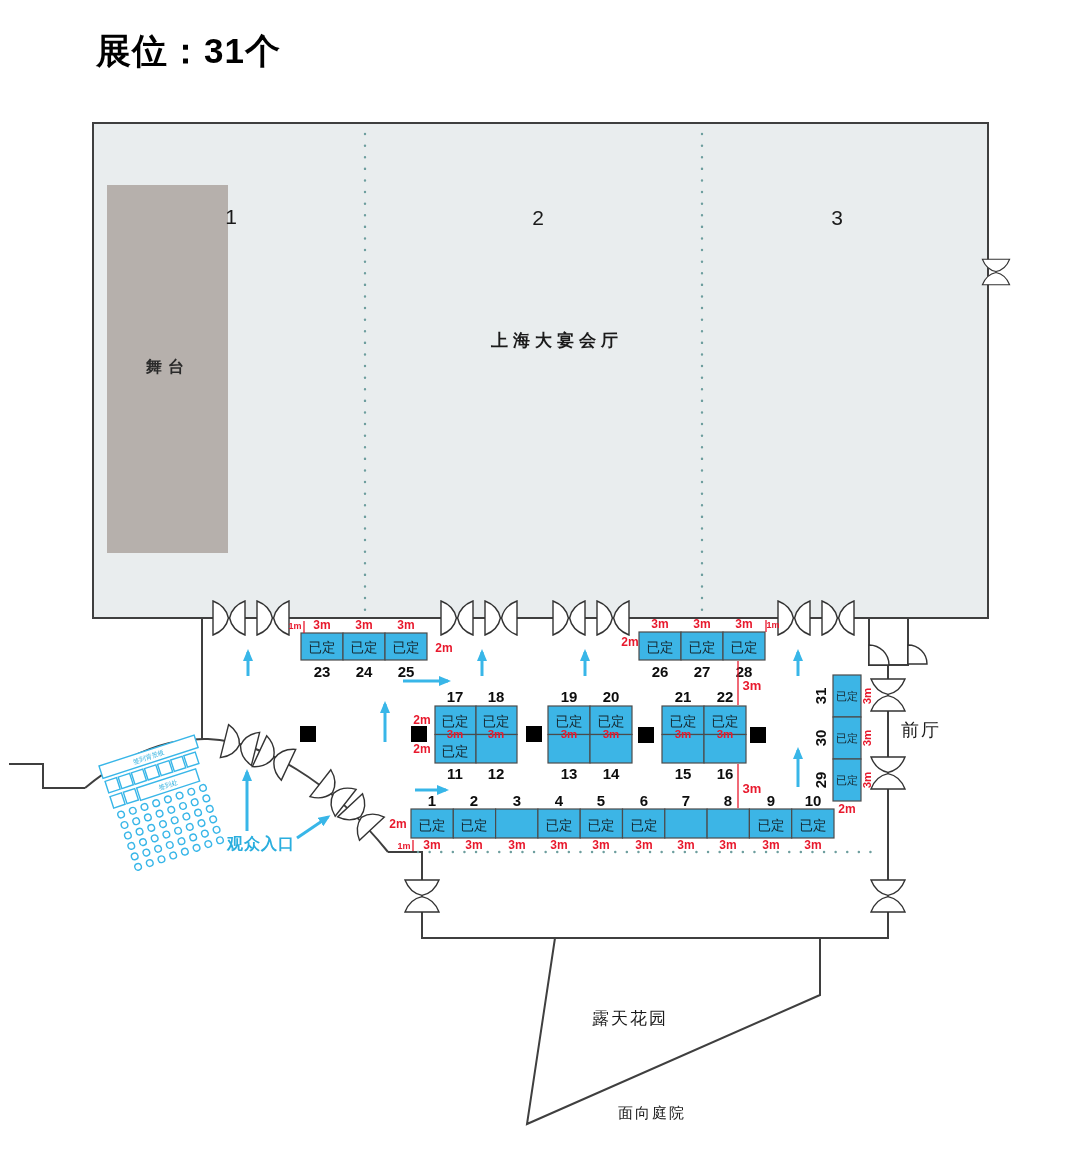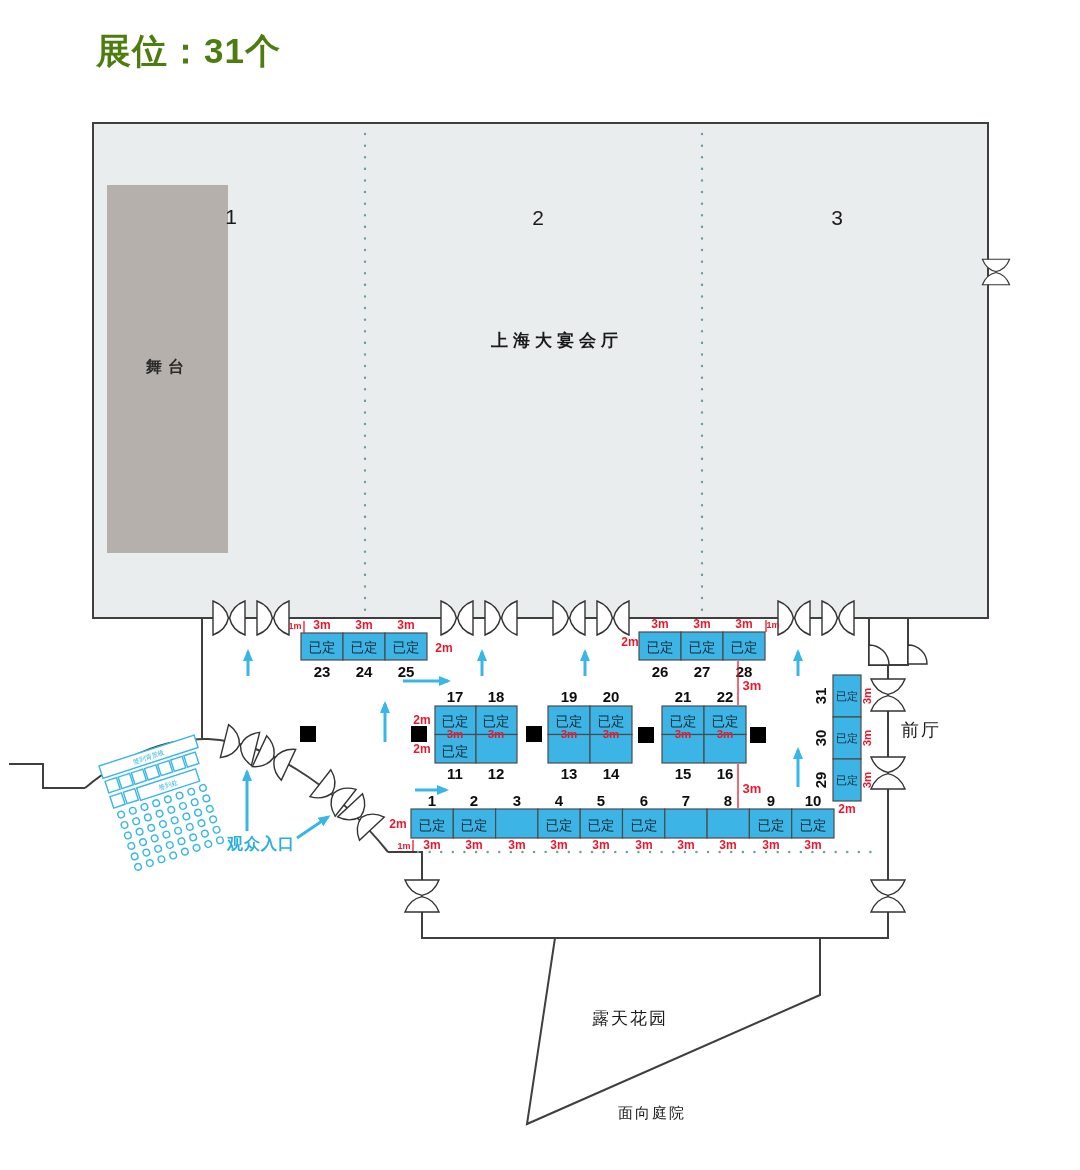--- a/index.html
+++ b/index.html
@@ -1,18 +1,18 @@
 <!DOCTYPE html>
 <html><head>
 <meta charset="utf-8">
 <style>
   html,body{margin:0;padding:0;background:#fff;}
   #page{position:relative;width:1080px;height:1170px;background:#fff;overflow:hidden;
         font-family:"Liberation Sans","DejaVu Sans",sans-serif;}
-  #title{position:absolute;left:96px;top:28px;font-size:35px;font-weight:600;color:#4d7c0f;letter-spacing:1px;}
+  #title{position:absolute;left:96px;top:28px;font-size:35px;font-weight:600;color:#000000;letter-spacing:1px;}
   svg text{font-family:"Liberation Sans","DejaVu Sans",sans-serif;}
   .wall{fill:none;stroke:#3f3f3f;stroke-width:2;}
   .hall{fill:#e9edee;stroke:#3f3f3f;stroke-width:2;}
   .stage{fill:#b6b0ac;stroke:none;}
   .door{fill:#fff;stroke:#333;stroke-width:1.4;}
   .pillar{fill:#000;stroke:none;}
   .booth{fill:#3cb5e6;stroke:#4b4b4b;stroke-width:1.2;}
   .booked{font-size:13.5px;fill:#14262e;text-anchor:middle;}
   .booked-s{font-size:11px;fill:#14262e;text-anchor:middle;}
   .bnum{font-size:15px;font-weight:bold;fill:#0d0d0d;text-anchor:middle;}

